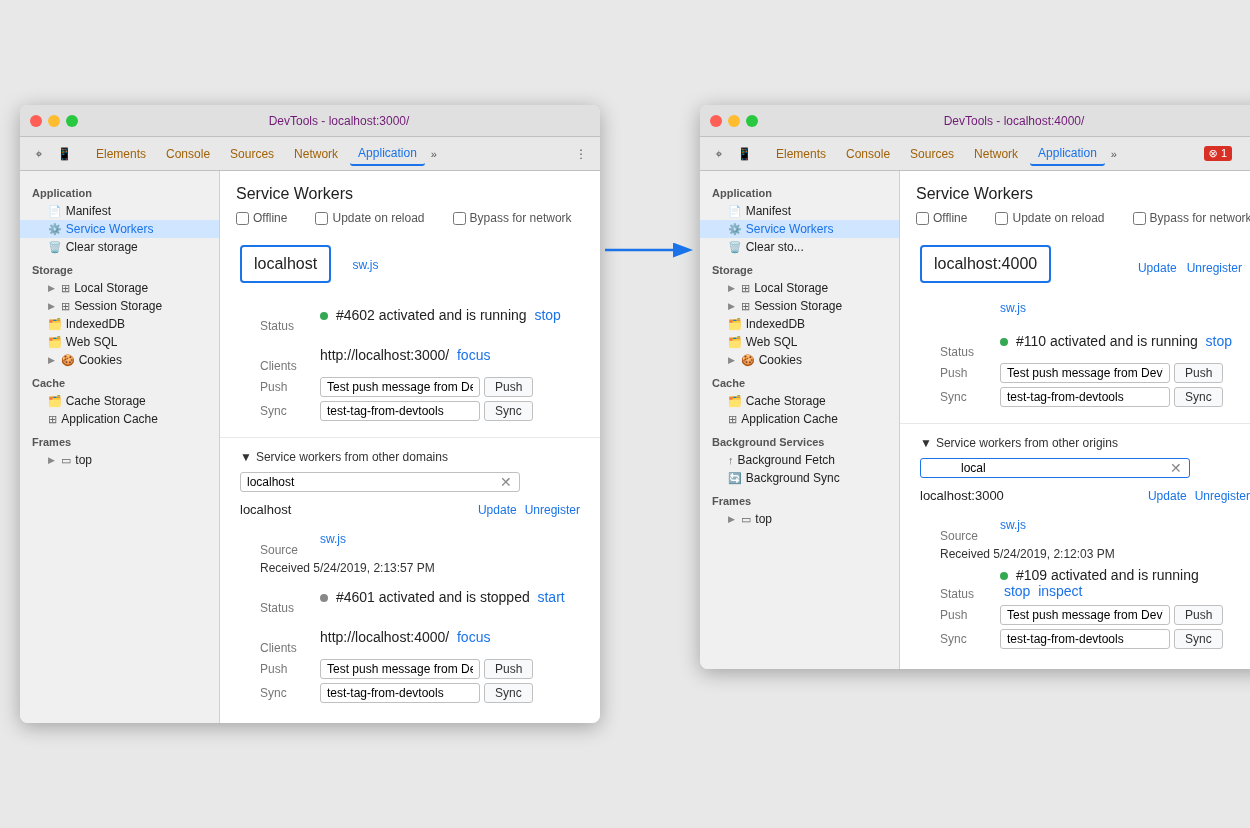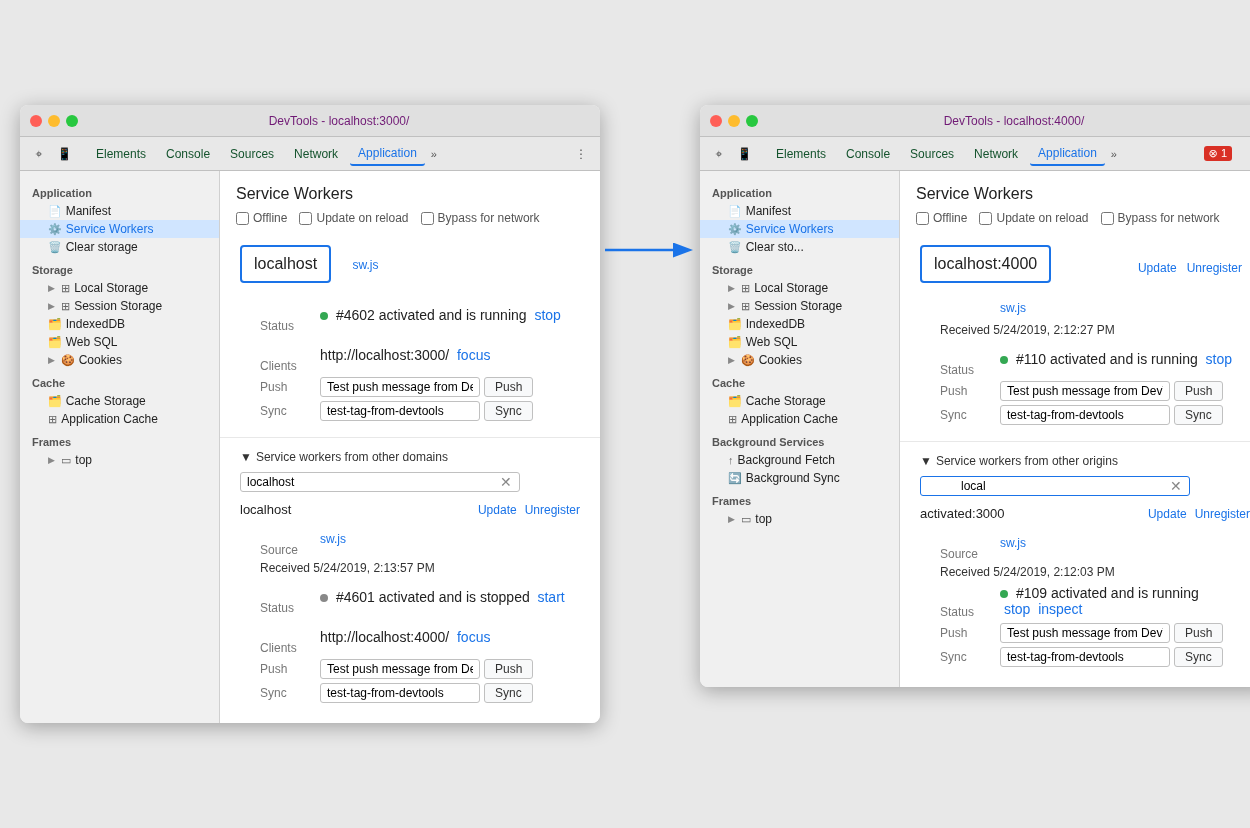--- a/index.html
+++ b/index.html
@@ -82,21 +82,21 @@
       justify-content: center;
       cursor: pointer;
       border-radius: 3px;
       color: #555;
       font-size: 12px;
     }
 
     .toolbar-tab {
       padding: 4px 8px;
       font-size: 12px;
-      color: #14532d;
+      color: #a16207;
       cursor: pointer;
       border-radius: 3px;
     }
 
     .toolbar-tab.active {
       color: #1a73e8;
       border-bottom: 2px solid #1a73e8;
     }
 
     .toolbar-more {
@@ -190,21 +190,21 @@
 
     .content-title {
       font-size: 16px;
       font-weight: 400;
       color: #222;
       margin-bottom: 8px;
     }
 
     .content-controls {
       display: flex;
-      gap: 12px;
+      gap: 28px;
       align-items: center;
       font-size: 12px;
       color: #555;
     }
 
     .checkbox-label {
       display: flex;
       align-items: center;
       gap: 4px;
       cursor: pointer;
@@ -713,21 +713,20 @@
               <a class="link-blue">Update</a>
               <a class="link-blue">Unregister</a>
             </div>
           </div>
 
           <div class="sw-row">
             <span class="sw-row-label"></span>
             <a class="link-blue">sw.js</a>
           </div>
 
-          <div class="received-text">Received 5/24/2019, 2:12:27 PM</div>
 
           <div class="sw-row">
             <span class="sw-row-label">Status</span>
             <span class="sw-row-value">
               <span class="status-dot"></span>
               #110 activated and is running &nbsp;<a class="link-blue">stop</a>
             </span>
           </div>
 
           <div class="push-sync-row">
@@ -749,21 +748,21 @@
             <span>Service workers from other origins</span>
           </div>
 
           <div class="search-filter-row">
             <input class="search-input" value="local" style="width: 270px; border-color: rgb(26, 115, 232); padding-left: 40px;">
             <span class="search-clear">✕</span>
           </div>
 
           <div class="sub-sw-entry">
             <div class="sub-sw-hostname-row">
-              <span class="sub-sw-hostname">activated:3000</span>
+              <span class="sub-sw-hostname">localhost:3000</span>
               <div class="sub-sw-actions">
                 <a class="link-blue">Update</a>
                 <a class="link-blue">Unregister</a>
               </div>
             </div>
 
             <div class="sw-row">
               <span class="sw-row-label">Source</span>
               <a class="link-blue">sw.js</a>
             </div>

